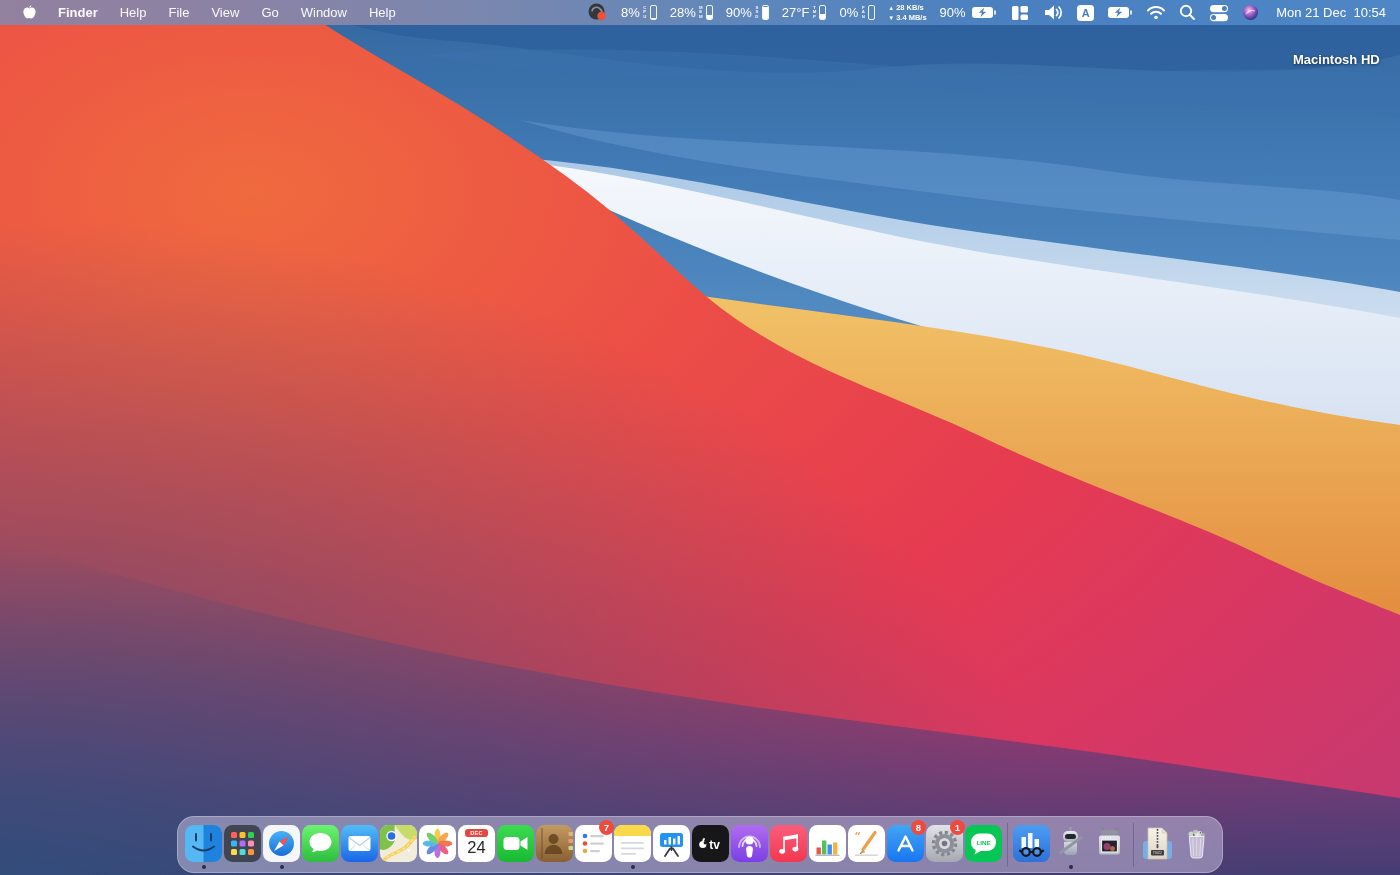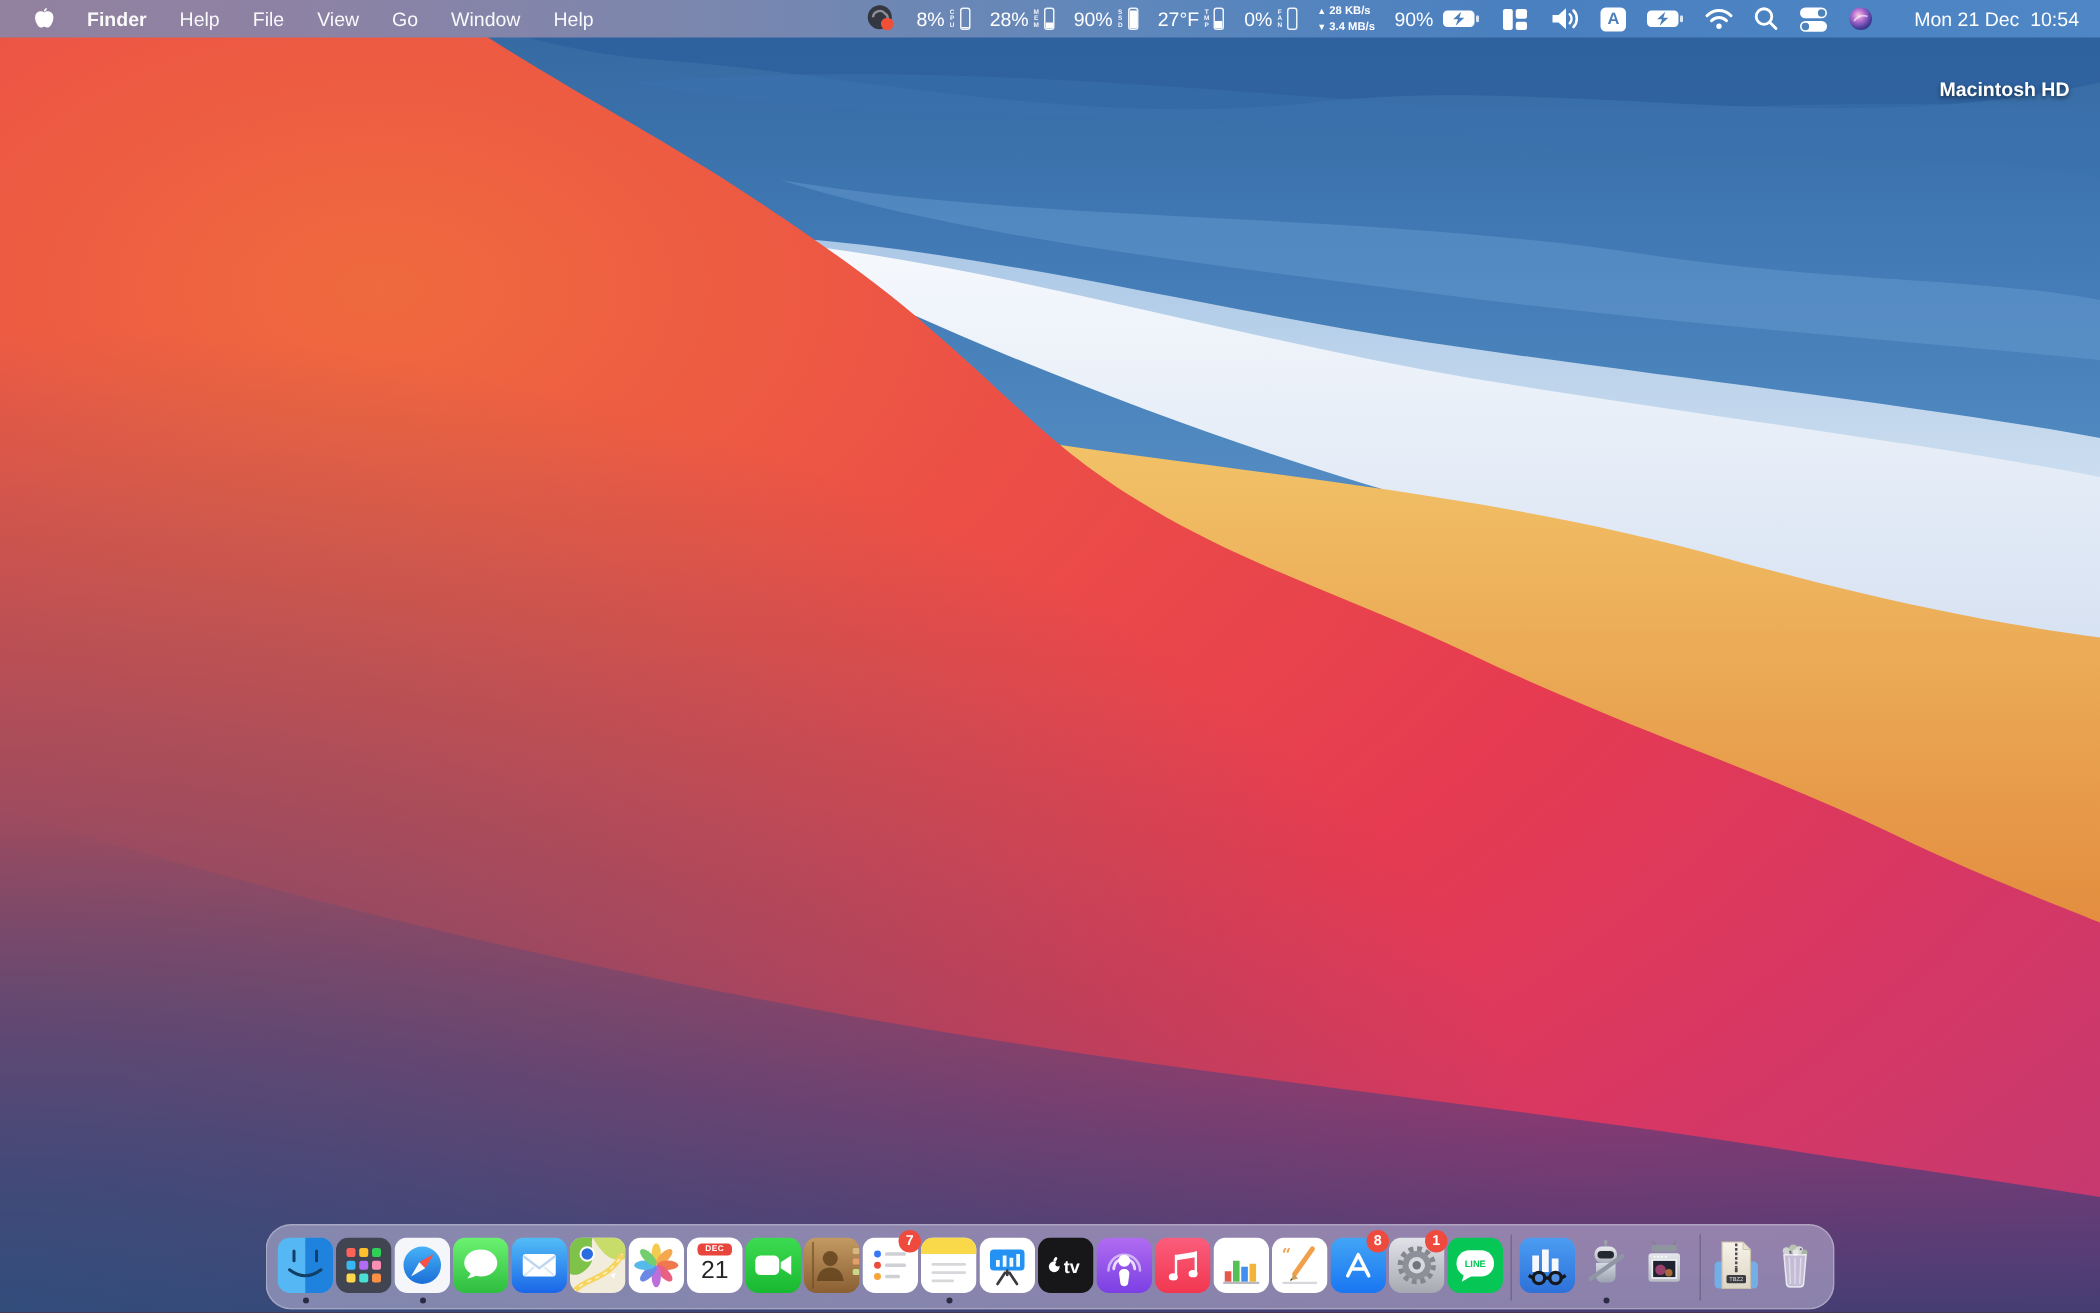--- a/index.html
+++ b/index.html
@@ -23,21 +23,21 @@
   .vlabel { width:5px; font-size:4.3px; line-height:4.6px; font-weight:700; word-break:break-all;
     color:rgba(255,255,255,.92); text-align:center; }
   .gauge { width:7px; height:15px; border:1px solid rgba(255,255,255,.9); border-radius:2px;
     position:relative; overflow:hidden; }
   .gauge i { position:absolute; bottom:0; left:0; right:0; background:#fff; }
   .net { display:flex; flex-direction:column; font-size:7.5px; line-height:9px; font-weight:700; }
   .net .arrow { font-size:6px; margin-right:2px; }
   .mb-icon { display:flex; align-items:center; }
   .inputA { width:17px; height:16px; background:#fff; border-radius:3.5px; color:#4a7fb8;
     font-size:11px; font-weight:700; display:flex; align-items:center; justify-content:center; }
-  .clock { font-size:13px; white-space:pre; margin-left:14px; }
+  .clock { font-size:13px; white-space:pre; margin-left:4px; }
 
   
   #drive { position:absolute; top:30px; left:1293px; width:86px; z-index:5;
     display:flex; align-items:center; }
   #drive .dlabel { margin-top:4px; color:#fff; font-size:13px; font-weight:700;
     text-shadow:0 1px 3px rgba(0,0,0,.55); white-space:nowrap; }
 
   
   #dock { position:absolute; bottom:2px; left:50%; transform:translateX(-50%); z-index:20;
     height:57px; display:flex; align-items:flex-start; padding:0 6px;
@@ -404,21 +404,21 @@
           <ellipse cx="0" cy="-7.5" rx="3.1" ry="7.2" fill="#5a7de0" transform="rotate(225)"></ellipse>
           <ellipse cx="0" cy="-7.5" rx="3.1" ry="7.2" fill="#43b2e8" transform="rotate(270)"></ellipse>
           <ellipse cx="0" cy="-7.5" rx="3.1" ry="7.2" fill="#64c960" transform="rotate(315)"></ellipse>
         </g>
       </svg>
     </div>
 
     <div class="di">
       <div class="icon cal">
         <span class="cal-m">DEC</span>
-        <span class="cal-d">21</span>
+        <span class="cal-d">24</span>
       </div>
     </div>
 
     <div class="di">
       <svg viewBox="0 0 37 37">
         <defs>
             <linearGradient id="ftG" x1="0" y1="0" x2="0" y2="1">
           <stop offset="0" stop-color="#3ddb51"></stop>
               <stop offset="1" stop-color="#18b931"></stop>
             </linearGradient>

